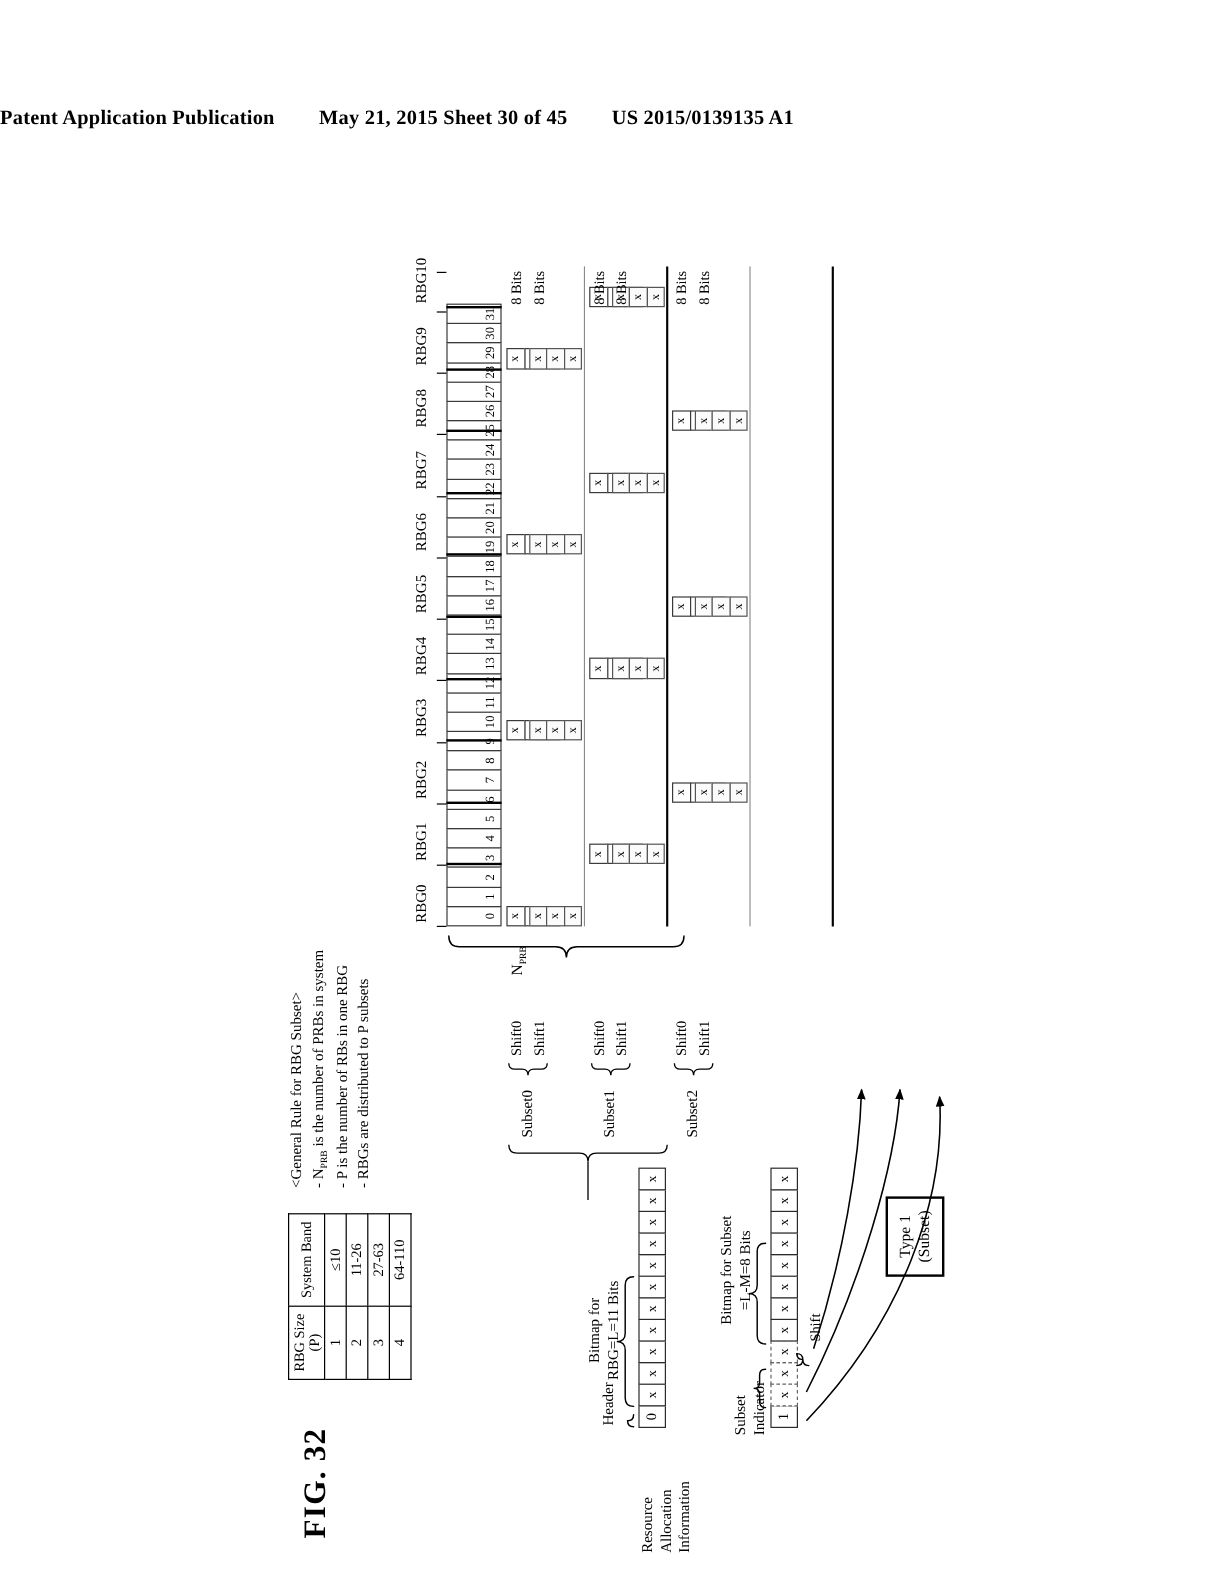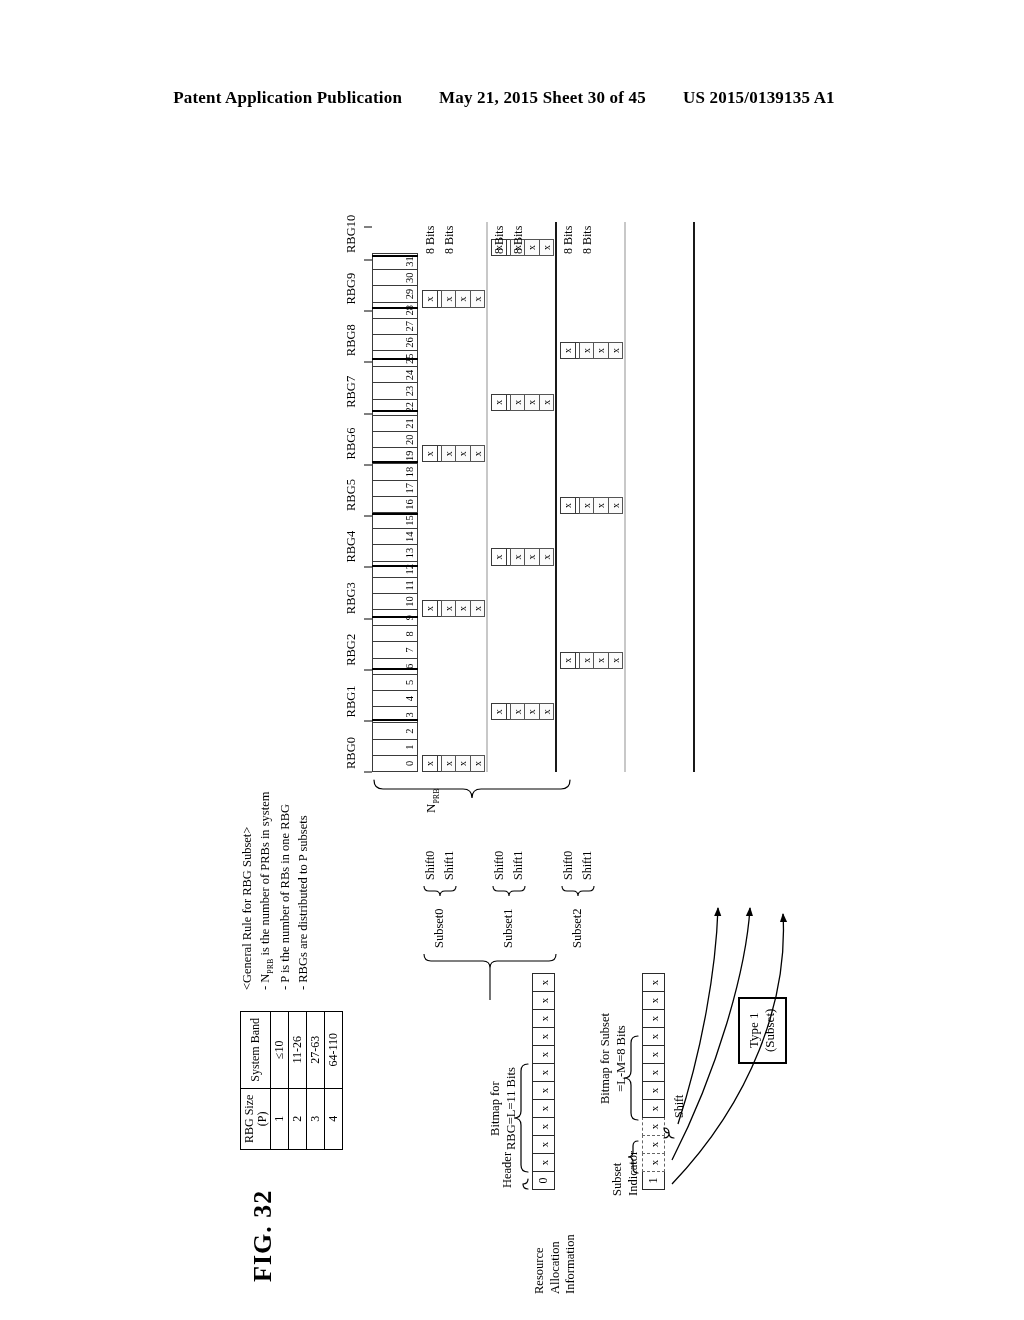--- a/index.html
+++ b/index.html
@@ -1,21 +1,21 @@
 <!DOCTYPE html>
 <html><head>
 <meta charset="utf-8">
 <style>
   html,body{margin:0;padding:0;background:#fff;}
   body{width:1024px;height:1320px;position:relative;
        font-family:"Liberation Serif", serif; color:#000;}
 
   
   .pub-header{position:absolute;top:88px;left:0;width:1008px;
-      text-align:center;font-weight:bold;font-size:17px;
+      text-align:left;font-weight:bold;font-size:17px;
       letter-spacing:.2px;white-space:nowrap;}
   .pub-header span{display:inline-block;}
   .ph-gap1{width:28px;}
   .ph-gap2{width:28px;}
 
   
   
   #fig-rot{position:absolute;left:512px;top:760px;
       width:1080px;height:560px;
       transform:translate(-50%,-50%) rotate(-90deg);

